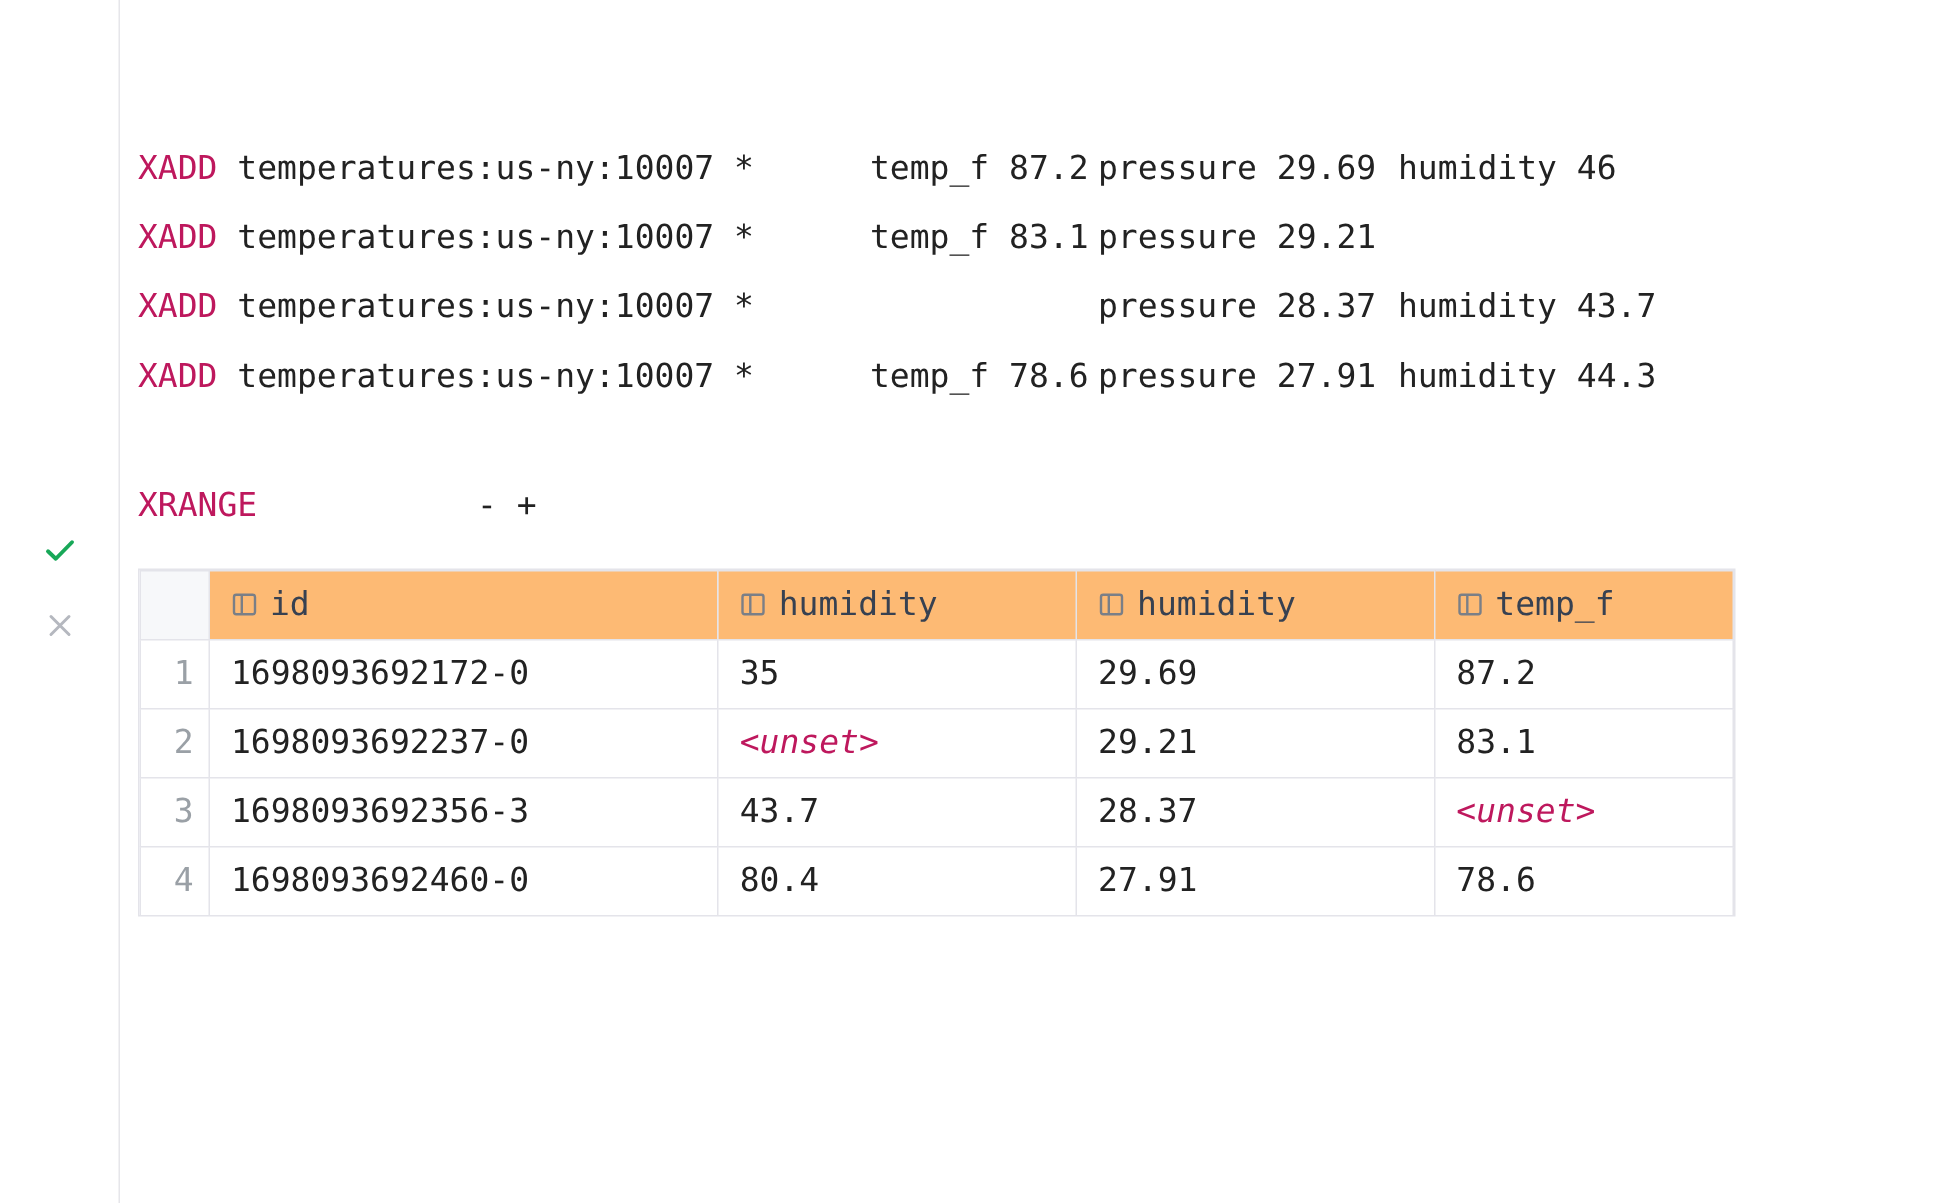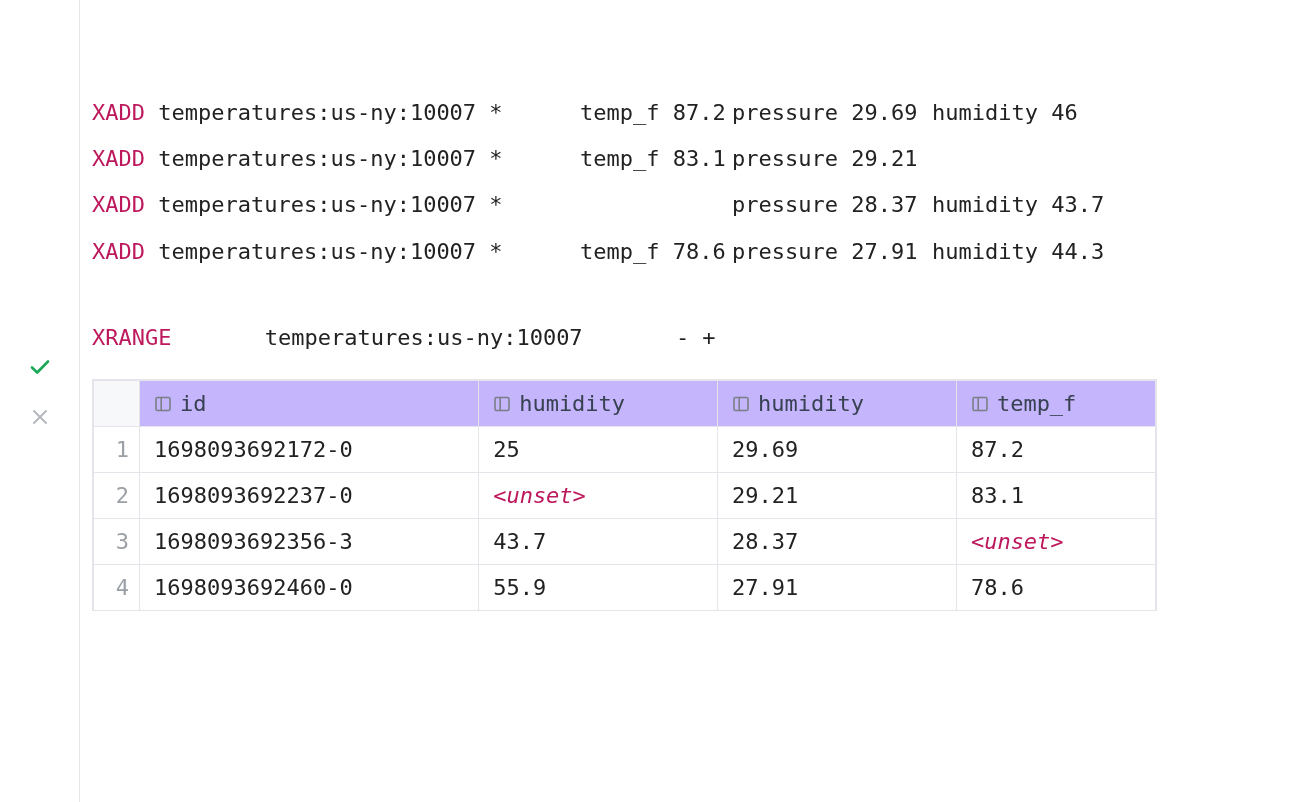--- a/index.html
+++ b/index.html
@@ -53,21 +53,21 @@
   }
   .tbl { border-collapse: collapse; width: 100%; }
   .tbl th, .tbl td {
     border: 1px solid #e4e4ea;
     padding: 10px 12px 10px 14px;
     text-align: left;
     font-weight: 400;
     font-size: 22px;
   }
   .tbl thead th {
-    background: #c4b5fd;
+    background: #fdba74;
     color: #374151;
   }
   .tbl .rownum {
     width: 46px;
     background: #fff;
     color: #9aa0a6;
     text-align: right;
     padding-right: 10px;
   }
   .tbl thead .rownum { background: #f7f8fa; }
@@ -97,21 +97,20 @@
     </span>
   </div>
 
   <div class="main">
 
     <div class="code-block" id="xadd-block"><div class="code-line"><span class="kw">XADD</span><span class="w-key"> temperatures:us-ny:10007 * </span><span class="w-temp">temp_f 87.2 </span><span class="w-press">pressure 29.69 </span><span class="w-hum">humidity 46</span></div><div class="code-line"><span class="kw">XADD</span><span class="w-key"> temperatures:us-ny:10007 * </span><span class="w-temp">temp_f 83.1 </span><span class="w-press">pressure 29.21 </span><span class="w-hum"></span></div><div class="code-line"><span class="kw">XADD</span><span class="w-key"> temperatures:us-ny:10007 * </span><span class="w-temp"></span><span class="w-press">pressure 28.37 </span><span class="w-hum">humidity 43.7</span></div><div class="code-line"><span class="kw">XADD</span><span class="w-key"> temperatures:us-ny:10007 * </span><span class="w-temp">temp_f 78.6 </span><span class="w-press">pressure 27.91 </span><span class="w-hum">humidity 44.3</span></div></div>
 
     <div class="code-line xrange">
       <span class="kw">XRANGE</span>
       <span>&nbsp;</span>
-      <span>temperatures:us-ny:10007</span>
       <span>&nbsp;</span>
       <span>- +</span>
     </div>
 
     <div class="tbl-wrap">
       <table class="tbl">
         <thead>
             <tr id="thead-row">
               <th class="rownum">&nbsp;</th>
               <th><span class="col-icon">
@@ -137,42 +136,42 @@
                     <rect x="2" y="2.5" width="14" height="13" rx="1.5" stroke="#7a7f87" stroke-width="1.6"></rect>
                     <line x1="7.2" y1="2.5" x2="7.2" y2="15.5" stroke="#7a7f87" stroke-width="1.6"></line>
                   </svg>
                 </span><span>temp_f</span></th>
             </tr>
           </thead>
         <tbody id="tbody">
             <tr>
               <td class="rownum">1</td>
               <td>1698093692172-0</td>
-              <td>25</td>
+              <td>35</td>
               <td>29.69</td>
               <td>87.2</td>
             </tr>
             <tr>
               <td class="rownum">2</td>
               <td>1698093692237-0</td>
               <td class="unset">&lt;unset&gt;</td>
               <td>29.21</td>
               <td>83.1</td>
             </tr>
             <tr>
               <td class="rownum">3</td>
               <td>1698093692356-3</td>
               <td>43.7</td>
               <td>28.37</td>
               <td class="unset">&lt;unset&gt;</td>
             </tr>
             <tr>
               <td class="rownum">4</td>
               <td>1698093692460-0</td>
-              <td>55.9</td>
+              <td>80.4</td>
               <td>27.91</td>
               <td>78.6</td>
             </tr>
           </tbody>
       </table>
     </div>
   </div>
 </div>
 
 </body></html>

